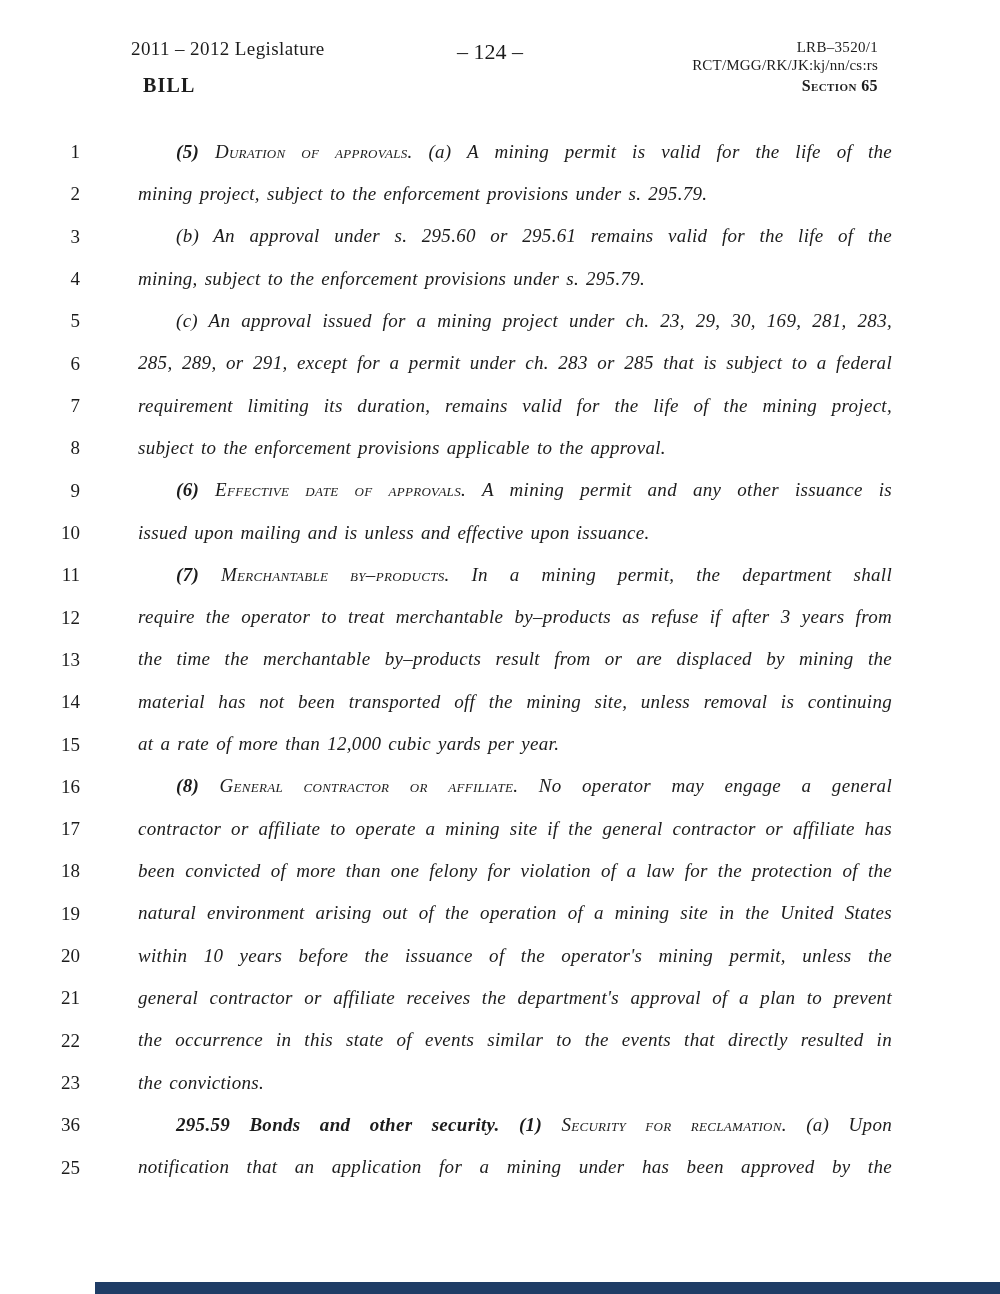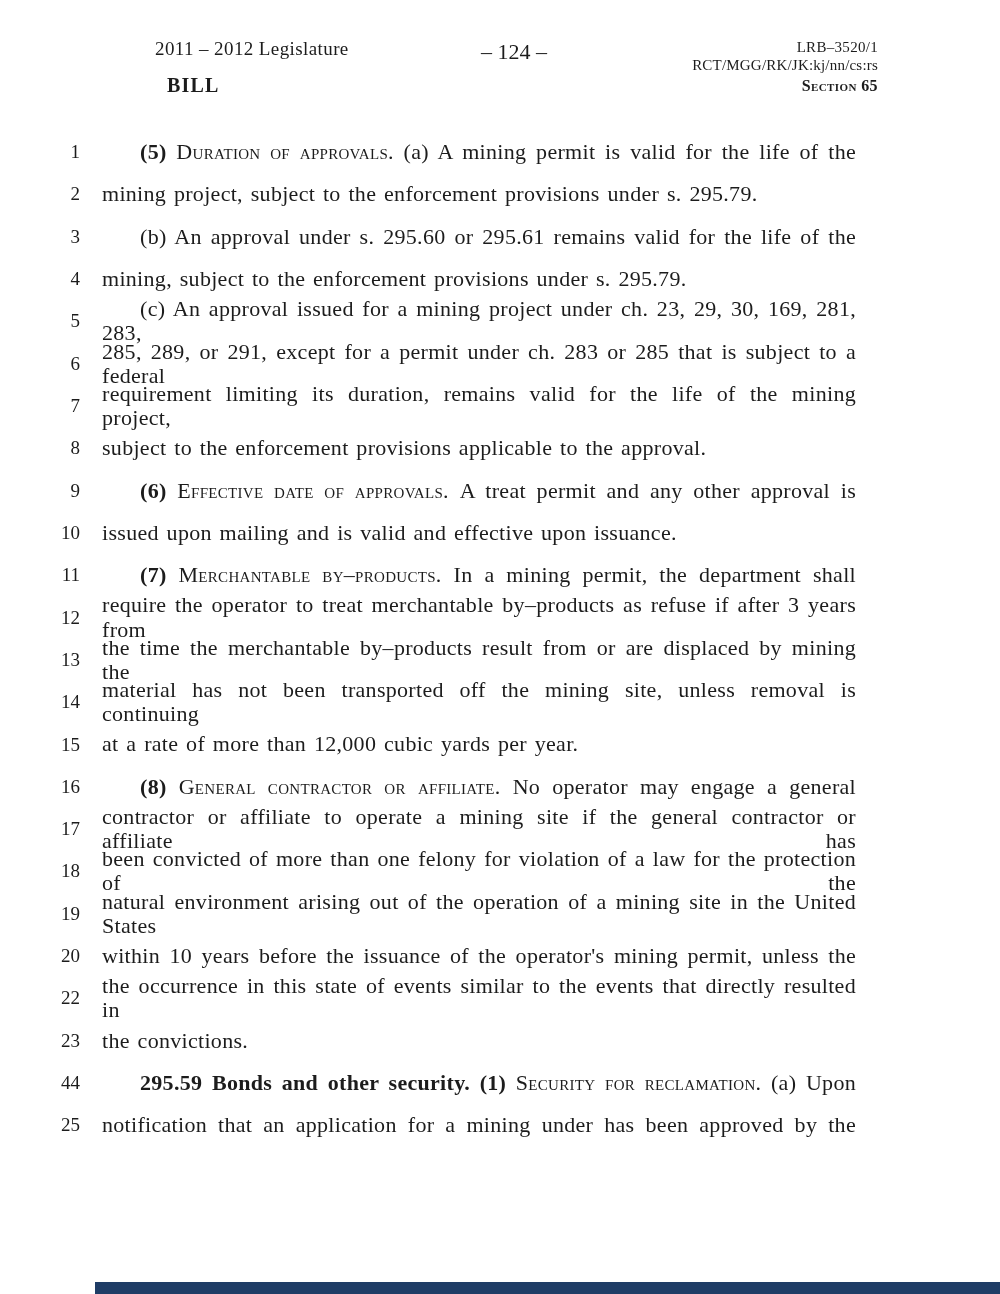--- a/index.html
+++ b/index.html
@@ -4,44 +4,45 @@
 <style>
   html, body { margin: 0; padding: 0; }
   body {
     width: 1000px; height: 1294px;
     background: #ffffff;
     position: relative;
     overflow: hidden;
     font-family: "Liberation Serif", "DejaVu Serif", serif;
     color: #1c1c1c;
   }
-  .abs { position: absolute; white-space: nowrap; margin-left: 24px; }
+  .abs { position: absolute; white-space: nowrap; }
 
   
   #h-legislature { left: 131px; top: 38px; font-size: 19px; letter-spacing: 0.4px; }
   #h-page       { left: 430px; top: 39px; width: 120px; text-align: center; font-size: 22px; }
   #h-lrb        { right: 122px; top: 39px; font-size: 15px; letter-spacing: 0.3px; }
   #h-code       { right: 122px; top: 57px; font-size: 15px; letter-spacing: 0.2px; }
   #h-bill       { left: 143px; top: 74px; font-size: 20px; font-weight: bold; letter-spacing: 1.2px; }
   #h-section    { right: 122px; top: 77px; font-size: 16px; font-weight: bold; font-variant: small-caps; letter-spacing: 0.4px; }
 
   
   #lines { position: absolute; left: 0; top: 131px; width: 1000px; }
   .line { height: 42.32px; display: flex; align-items: center; }
   .num  { flex: none; width: 80px; text-align: right; font-size: 19px; }
   .txt  {
-    margin-left: 22px; width: 754px;
-    font-size: 22px;
+    margin-left: 58px; width: 754px;
+    font-size: 19px;
     letter-spacing: 0.3px; word-spacing: 2px;
     text-align: justify;
     text-align-last: justify;
     -moz-text-align-last: justify;
     white-space: normal;
     overflow: visible;
     line-height: 1.1;
+    font-style: italic;
   }
   .txt.end { text-align: left; text-align-last: left; -moz-text-align-last: left; }
   .txt.ind { text-indent: 38px; }
   .sc { font-variant: small-caps; }
   .b  { font-weight: bold; }
 
   
   #bottom-bar { position: absolute; left: 95px; top: 1282px; width: 905px; height: 12px; }
 </style>
 </head>
@@ -84,25 +85,25 @@
     <div class="line">
       <span class="num">7</span>
       <div class="txt"><span>requirement limiting its duration, remains valid for the life of the mining project,</span></div>
     </div>
     <div class="line">
       <span class="num">8</span>
       <div class="txt end"><span>subject to the enforcement provisions applicable to the approval.</span></div>
     </div>
     <div class="line">
       <span class="num">9</span>
-      <div class="txt ind"><span class="b">(6) </span><span class="sc">Effective date of approvals. </span><span>A treat permit and any other approval is</span></div>
+      <div class="txt ind"><span class="b">(6) </span><span class="sc">Effective date of approvals. </span><span>A mining permit and any other issuance is</span></div>
     </div>
     <div class="line">
       <span class="num">10</span>
-      <div class="txt end"><span>issued upon mailing and is valid and effective upon issuance.</span></div>
+      <div class="txt end"><span>issued upon mailing and is unless and effective upon issuance.</span></div>
     </div>
     <div class="line">
       <span class="num">11</span>
       <div class="txt ind"><span class="b">(7) </span><span class="sc">Merchantable by–products. </span><span>In a mining permit, the department shall</span></div>
     </div>
     <div class="line">
       <span class="num">12</span>
       <div class="txt"><span>require the operator to treat merchantable by–products as refuse if after 3 years from</span></div>
     </div>
     <div class="line">
@@ -131,29 +132,33 @@
     </div>
     <div class="line">
       <span class="num">19</span>
       <div class="txt"><span>natural environment arising out of the operation of a mining site in the United States</span></div>
     </div>
     <div class="line">
       <span class="num">20</span>
       <div class="txt"><span>within 10 years before the issuance of the operator's mining permit, unless the</span></div>
     </div>
     <div class="line">
+      <span class="num">21</span>
+      <div class="txt"><span>general contractor or affiliate receives the department's approval of a plan to prevent</span></div>
+    </div>
+    <div class="line">
       <span class="num">22</span>
       <div class="txt"><span>the occurrence in this state of events similar to the events that directly resulted in</span></div>
     </div>
     <div class="line">
       <span class="num">23</span>
       <div class="txt end"><span>the convictions.</span></div>
     </div>
     <div class="line">
-      <span class="num">44</span>
+      <span class="num">36</span>
       <div class="txt ind"><span class="b">295.59 Bonds and other security. (1) </span><span class="sc">Security for reclamation. </span><span>(a) Upon</span></div>
     </div>
     <div class="line">
       <span class="num">25</span>
       <div class="txt"><span>notification that an application for a mining under has been approved by the</span></div>
     </div>
   </div>
 
 <div id="bottom-bar" style="background: rgb(31, 61, 102);"></div>
 

